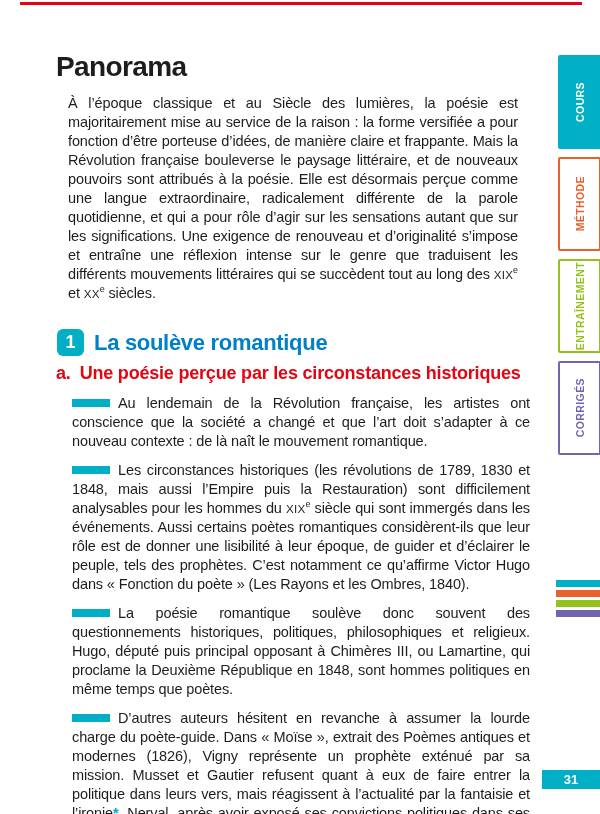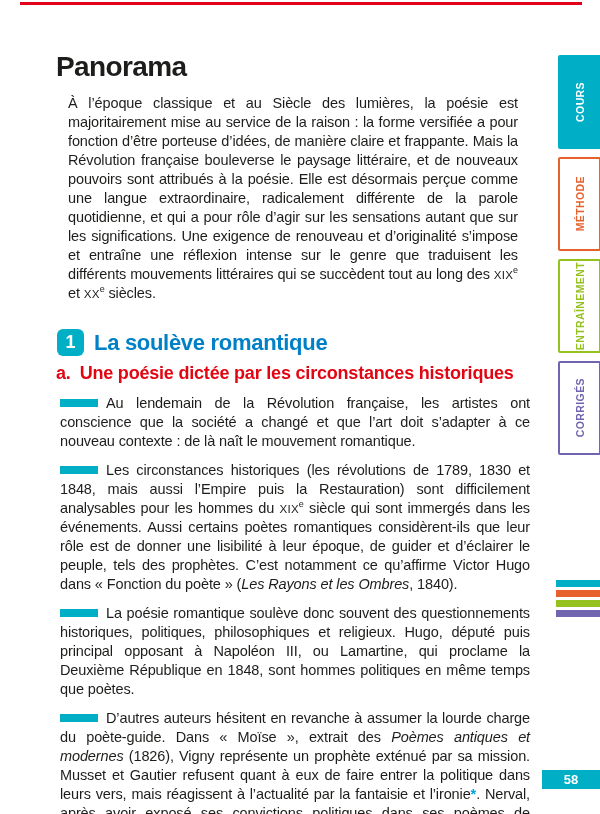--- a/index.html
+++ b/index.html
@@ -50,29 +50,29 @@
     font-size: 22px; font-weight: bold; letter-spacing: -0.3px;
     color: var(--blue);
   }
   .sub-head {
     margin: 7px 0 0 0;
     font-size: 18px; font-weight: bold; letter-spacing: -0.2px;
     color: var(--red);
   }
   .sub-head .sub-label { margin-right: 9px; }
 
-  .para { margin: 10px 0 0 4px; }
+  .para { margin: 10px 0 0 16px; }
   .marker {
     display: inline-block; width: 38px; height: 8px;
     background: var(--teal);
     margin-right: 8px; vertical-align: 1px;
   }
   .run-sc  { font-size: 0.8em; text-transform: uppercase; letter-spacing: 0.2px; }
   .run-sup { font-size: 0.62em; vertical-align: super; line-height: 0; }
-  .run-italic { font-style: italic; }
+  .run-italic { }
   .run-ast { color: var(--astblue); font-weight: bold; }
 
   
   .sidebar-tabs {
     position: absolute; top: 55px; right: 0; width: 42px;
     display: flex; flex-direction: column; gap: 8px;
   }
   .side-tab {
     height: 94px; box-sizing: border-box;
     display: flex; align-items: center; justify-content: center;
@@ -115,27 +115,27 @@
   <h1 class="title">Panorama</h1>
 
   <p class="intro bodytext"><span>À l’époque classique et au Siècle des lumières, la poésie est majoritairement mise au service de la raison : la forme versifiée a pour fonction d’être porteuse d’idées, de manière claire et frappante. Mais la Révolution française bouleverse le paysage littéraire, et de nouveaux pouvoirs sont attribués à la poésie. Elle est désormais perçue comme une langue extraordinaire, radicalement différente de la parole quotidienne, et qui a pour rôle d’agir sur les sensations autant que sur les significations. Une exigence de renouveau et d’originalité s’impose et entraîne une réflexion intense sur le genre que traduisent les différents mouvements littéraires qui se succèdent tout au long des </span><span class="run-sc">xix</span><span class="run-sup">e</span><span> et </span><span class="run-sc">xx</span><span class="run-sup">e</span><span> siècles.</span></p>
 
   <div class="section-head">
     <span class="num-box">1</span>
     <span class="section-title">La soulève romantique</span>
   </div>
 
   <h3 class="sub-head">
-    <span class="sub-label">a.</span><span>Une poésie dictée par les circonstances historiques</span>
+    <span class="sub-label">a.</span><span>Une poésie perçue par les circonstances historiques</span>
   </h3>
 
   <div id="paras">
       <p class="para bodytext"><span class="marker"></span><span>Au lendemain de la Révolution française, les artistes ont conscience que la société a changé et que l’art doit s’adapter à ce nouveau contexte : de là naît le mouvement romantique.</span></p>
       <p class="para bodytext"><span class="marker"></span><span>Les circonstances historiques (les révolutions de 1789, 1830 et 1848, mais aussi l’Empire puis la Restauration) sont difficilement analysables pour les hommes du </span><span class="run-sc">xix</span><span class="run-sup">e</span><span> siècle qui sont immergés dans les événements. Aussi certains poètes romantiques considèrent-ils que leur rôle est de donner une lisibilité à leur époque, de guider et d’éclairer le peuple, tels des prophètes. C’est notamment ce qu’affirme Victor Hugo dans « Fonction du poète » (</span><span class="run-italic">Les Rayons et les Ombres</span><span>, 1840).</span></p>
-      <p class="para bodytext"><span class="marker"></span><span>La poésie romantique soulève donc souvent des questionnements historiques, politiques, philosophiques et religieux. Hugo, député puis principal opposant à Napoléon III, ou Lamartine, qui proclame la Deuxième République en 1848, sont hommes politiques en même temps que poètes.</span></p>
+      <p class="para bodytext"><span class="marker"></span><span>La poésie romantique soulève donc souvent des questionnements historiques, politiques, philosophiques et religieux. Hugo, député puis principal opposant à Chimères III, ou Lamartine, qui proclame la Deuxième République en 1848, sont hommes politiques en même temps que poètes.</span></p>
       <p class="para bodytext"><span class="marker"></span><span>D’autres auteurs hésitent en revanche à assumer la lourde charge du poète-guide. Dans « Moïse », extrait des </span><span class="run-italic">Poèmes antiques et modernes</span><span> (1826), Vigny représente un prophète exténué par sa mission. Musset et Gautier refusent quant à eux de faire entrer la politique dans leurs vers, mais réagissent à l’actualité par la fantaisie et l’ironie</span><span class="run-ast">*</span><span>. Nerval, après avoir exposé ses convictions politiques dans ses poèmes de jeunesse, s’évade vers un univers mystérieux dans </span><span class="run-italic">Les Chimères</span><span>, parues en 1854.</span></p>
     </div>
 </main>
 
 <nav class="sidebar-tabs" id="tabs">
     <div class="side-tab active" style="--c: #00AEC6;">
       <span class="vtext">COURS</span>
     </div>
     <div class="side-tab" style="--c: #E8612C;">
       <span class="vtext">MÉTHODE</span>
@@ -149,14 +149,14 @@
   </nav>
 
 <div class="side-bars" id="bars">
     <div class="cbar" style="background: rgb(0, 174, 198);"></div>
     <div class="cbar" style="background: rgb(232, 97, 44);"></div>
     <div class="cbar" style="background: rgb(148, 193, 30);"></div>
     <div class="cbar" style="background: rgb(112, 101, 174);"></div>
   </div>
 
 <div class="page-badge">
-  <span>58</span>
+  <span>31</span>
 </div>
 
 </body></html>

